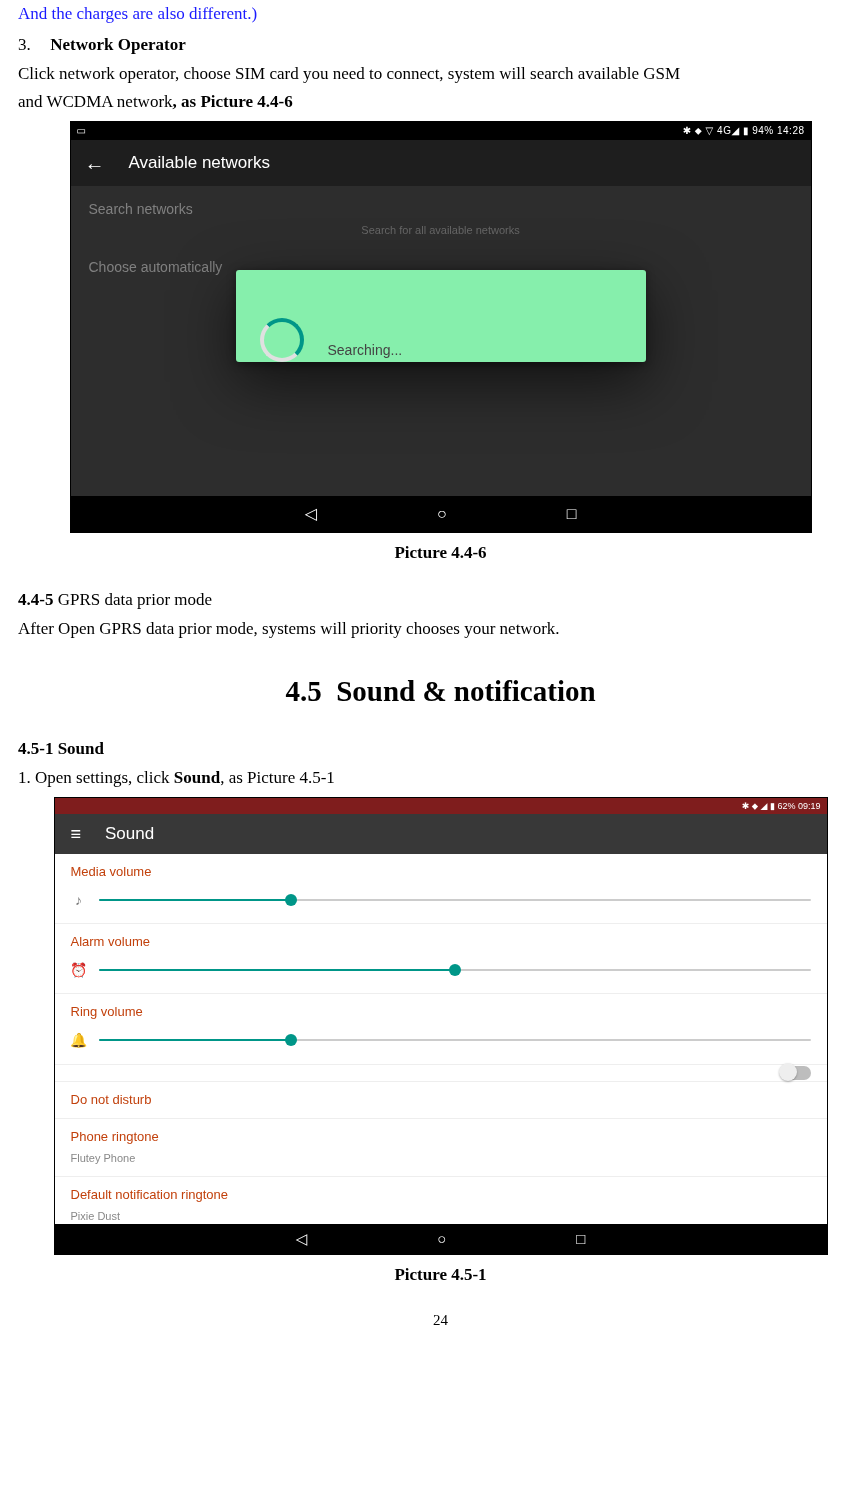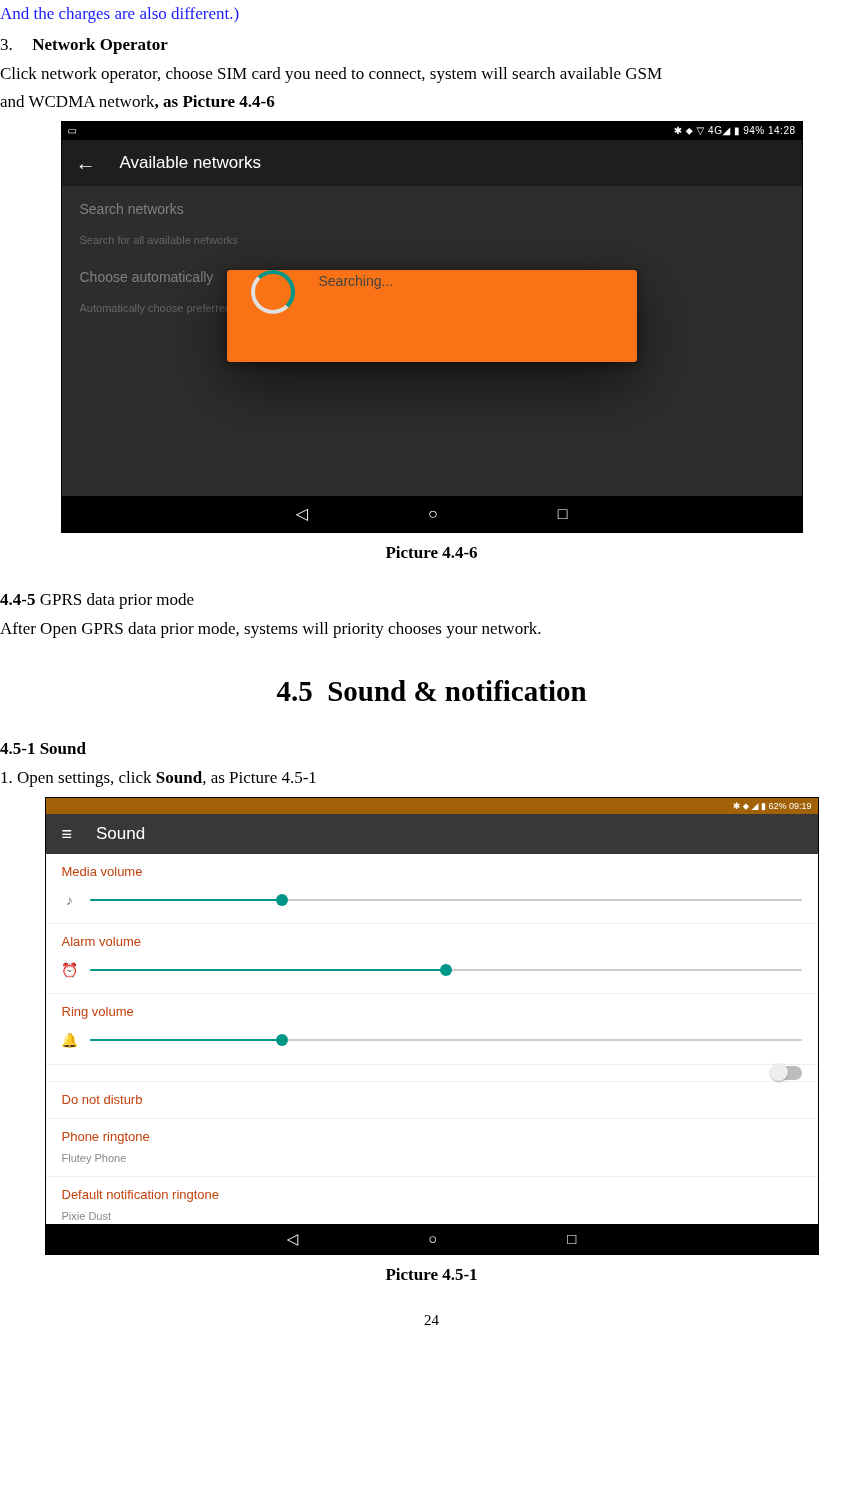--- a/index.html
+++ b/index.html
@@ -4,21 +4,21 @@
 <style>
   html, body {
     margin: 0;
     padding: 0;
     background: #fff;
     font-family: "Times New Roman", serif;
   }
   .page {
     width: 865px;
     margin: 0 auto;
-    padding: 0 2px 20px 0;
+    padding: 0 2px 20px 18px;
     box-sizing: border-box;
     color: #000;
     font-size: 17px;
     line-height: 1.6;
   }
   .blue-note {
     color: #1a1aff;
   }
   .list-item {
     margin-top: 4px;
@@ -84,32 +84,32 @@
     align-items: center;
     padding: 0 14px;
     font-size: 17px;
   }
   .shot1 .titlebar .back-arrow { margin-right: 24px; font-size: 20px; }
   .shot1 .dimmed {
     color: #808080;
     padding: 12px 18px 4px 18px;
   }
   .shot1 .dimmed .ttl { font-size: 14px; }
-  .shot1 .dimmed .sub { font-size: 11px; color: #666; margin-top: 12px; }
+  .shot1 .dimmed .sub { font-size: 11px; color: #666; margin-top: 2px; text-align: center; }
   .shot1 .dialog {
     position: absolute;
     left: 50%; top: 50%;
     transform: translate(-50%, -62%);
     width: 410px;
     height: 92px;
-    background: #f97316;
+    background: #86efac;
     border-radius: 3px;
     box-shadow: 0 20px 60px rgba(0,0,0,0.6), 0 2px 8px rgba(0,0,0,0.4);
     display: flex;
-    align-items: flex-start;
+    align-items: flex-end;
     padding: 0 24px;
     gap: 24px;
     box-sizing: border-box;
   }
   .shot1 .dialog .spinner {
     width: 36px; height: 36px;
     border: 4px solid #e0e0e0;
     border-top-color: #009688;
     border-right-color: #009688;
     border-radius: 50%;
@@ -132,21 +132,21 @@
   .shot2 {
     width: 772px;
     height: 456px;
     background: #f4f4f4;
     position: relative;
     overflow: hidden;
     font-family: Arial, sans-serif;
   }
   .shot2 .statusbar {
     height: 16px;
-    background: #a16207;
+    background: #7f1d1d;
     color: #fff;
     font-size: 9px;
     display: flex;
     align-items: center;
     justify-content: flex-end;
     padding: 0 6px;
     gap: 4px;
   }
   .shot2 .titlebar {
     height: 40px;

